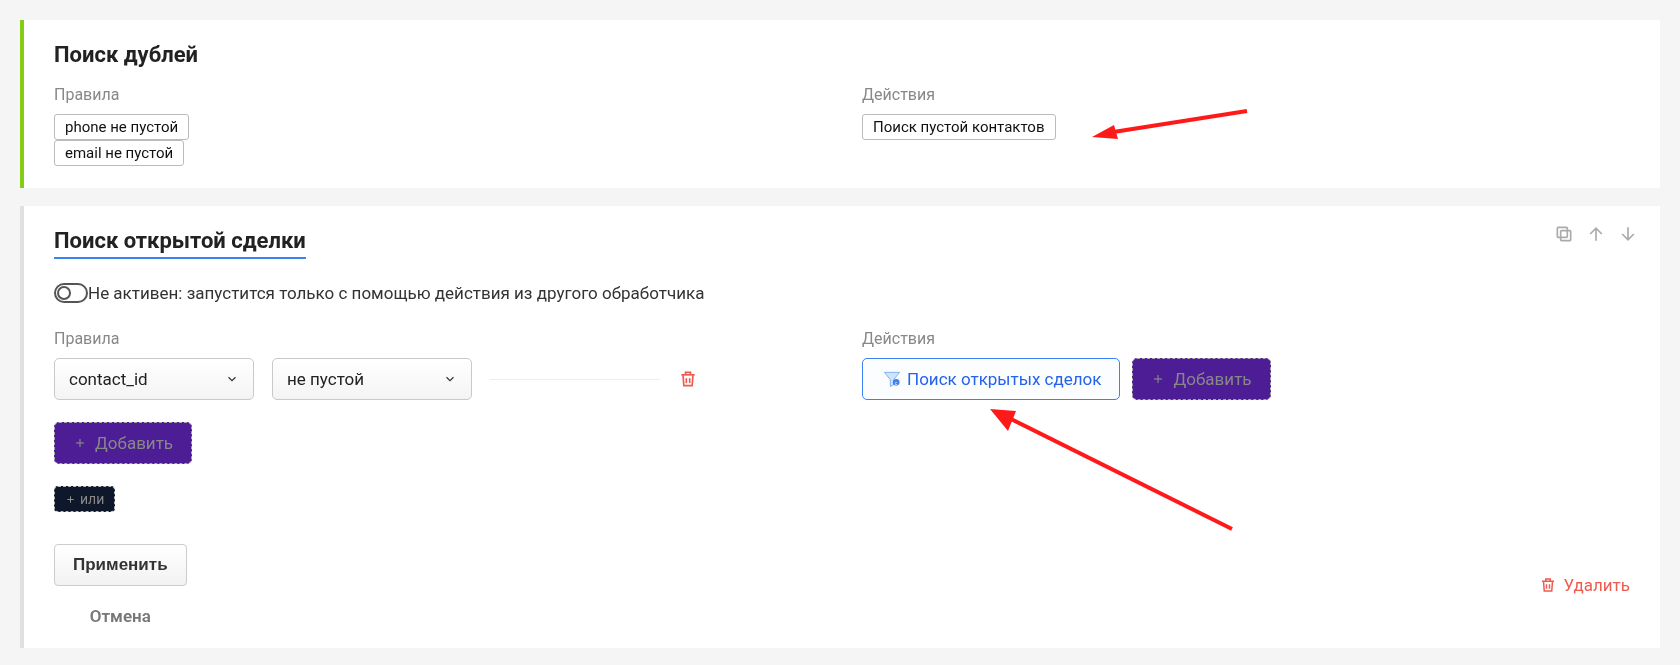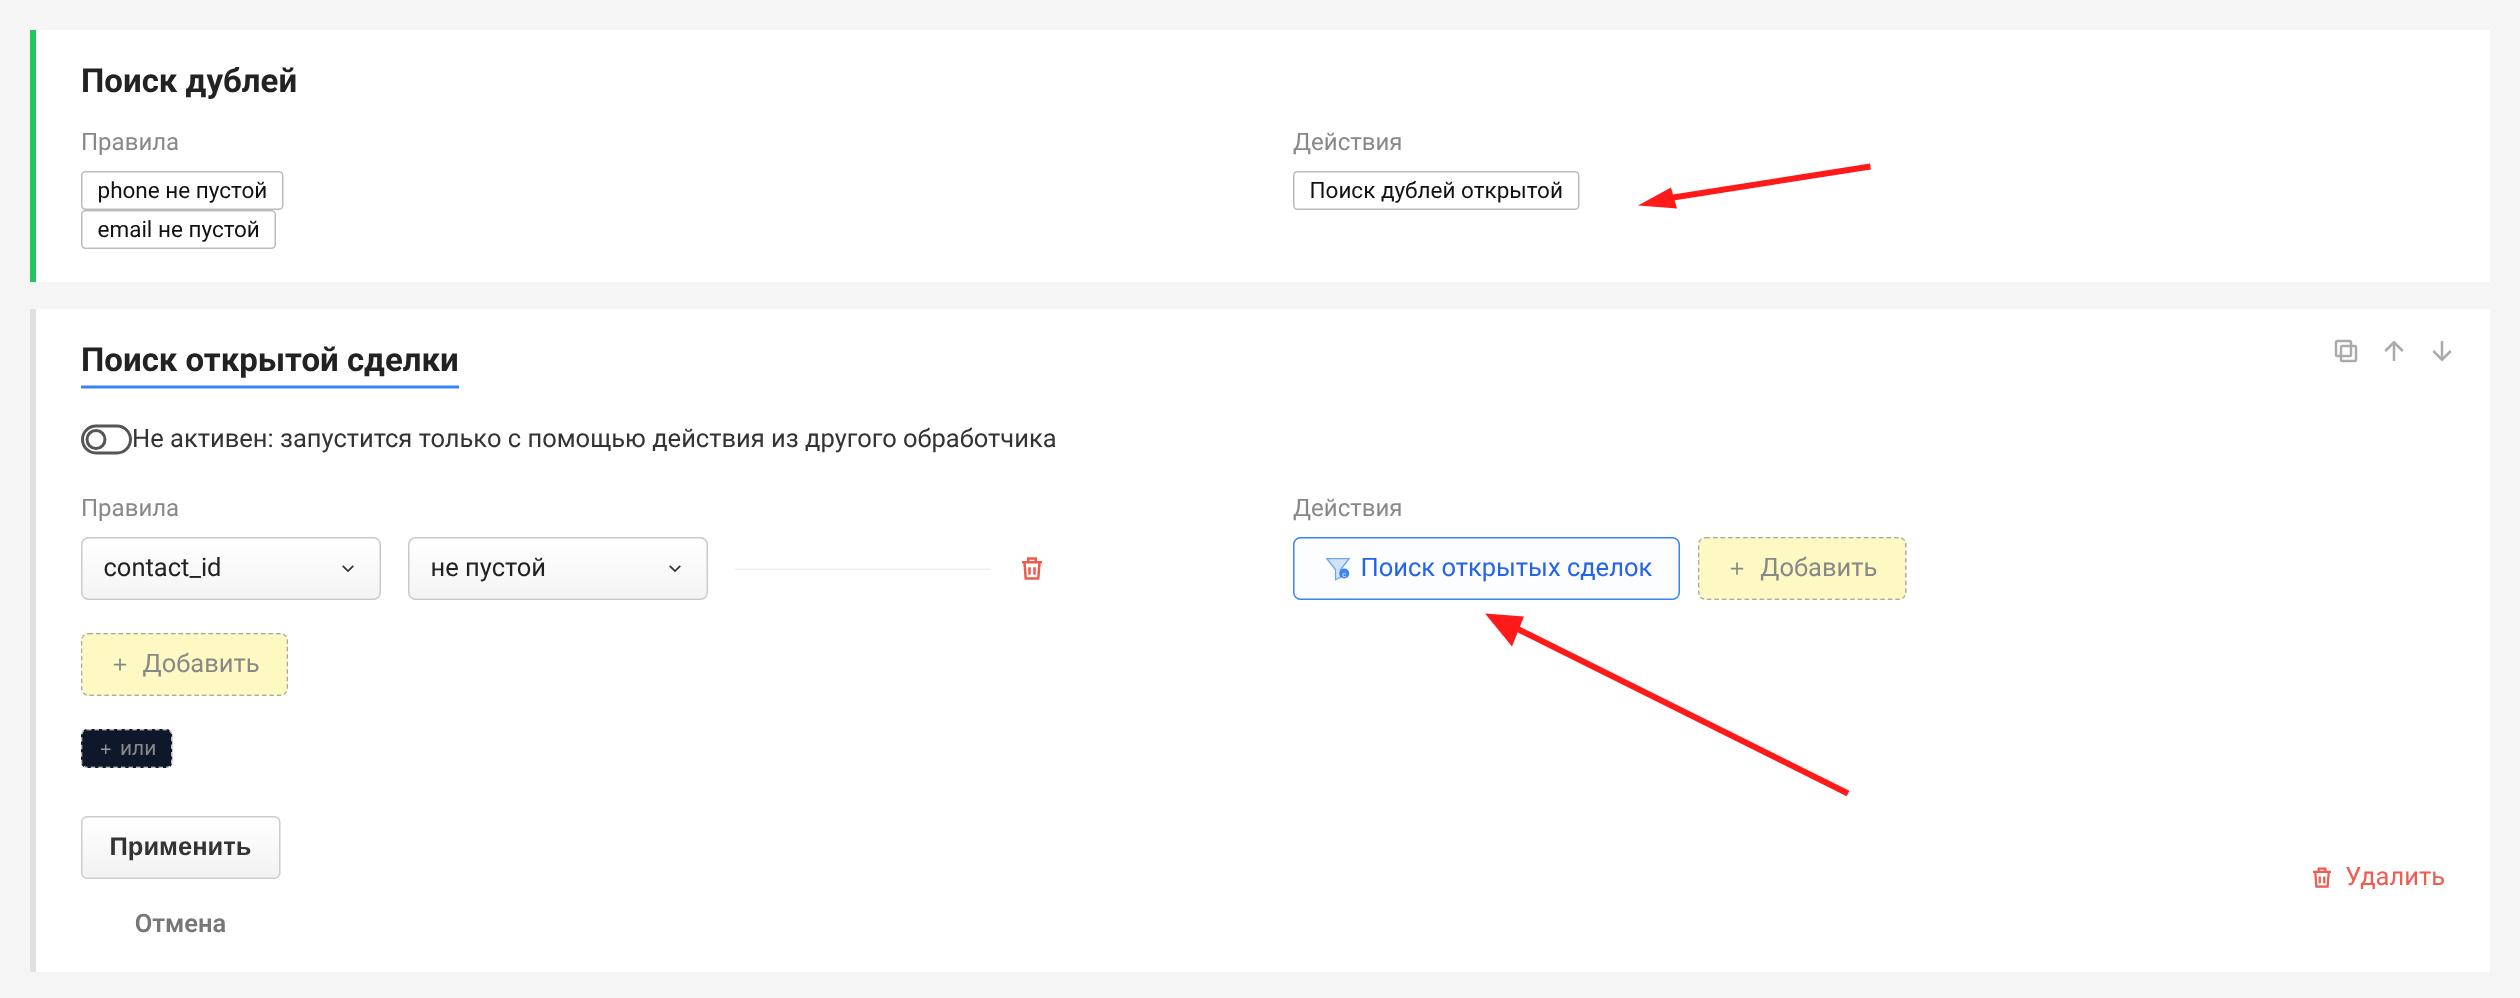--- a/index.html
+++ b/index.html
@@ -9,21 +9,21 @@
       padding: 20px;
       width: 1680px;
     }
     .panel {
       background: #fff;
       margin-bottom: 18px;
       padding: 22px 30px 22px 30px;
       position: relative;
     }
     .panel-1 {
-      border-left: 4px solid #22c55e;
+      border-left: 4px solid #84cc16;
     }
     .panel-2 {
       border-left: 4px solid #e0e0e0;
     }
     .panel-title {
       font-size: 22px;
       font-weight: 700;
       color: #222;
       margin-bottom: 18px;
     }
@@ -146,21 +146,21 @@
     }
     .dashed-btn {
       border: 1px dashed #aaa;
       border-radius: 5px;
       padding: 10px 18px;
       color: #888;
       font-size: 17px;
       display: inline-flex;
       align-items: center;
       gap: 8px;
-      background: #fef9c3;
+      background: #4c1d95;
     }
     .dashed-small {
       border: 1px dashed #bbb;
       border-radius: 4px;
       padding: 4px 10px;
       color: #888;
       font-size: 14px;
       display: inline-flex;
       align-items: center;
       gap: 4px;
@@ -234,21 +234,21 @@
   <div class="columns">
     <div class="col">
       <div class="col-label">Правила</div>
       <div class="chip-row">
         <div><span class="chip">phone не пустой</span></div>
         <div><span class="chip">email не пустой</span></div>
       </div>
     </div>
     <div class="col" style="position:relative;">
       <div class="col-label">Действия</div>
-      <span class="chip">Поиск дублей открытой</span>
+      <span class="chip">Поиск пустой контактов</span>
 
       
       <svg class="arrow-annotation" style="left:230px; top:18px;" width="160" height="40" viewBox="0 0 160 40">
         <line x1="155" y1="8" x2="15" y2="30" stroke="#ff1a1a" stroke-width="4"></line>
         <polygon points="0,34 22,22 26,36" fill="#ff1a1a"></polygon>
       </svg>
     </div>
   </div>
 </div>
 

